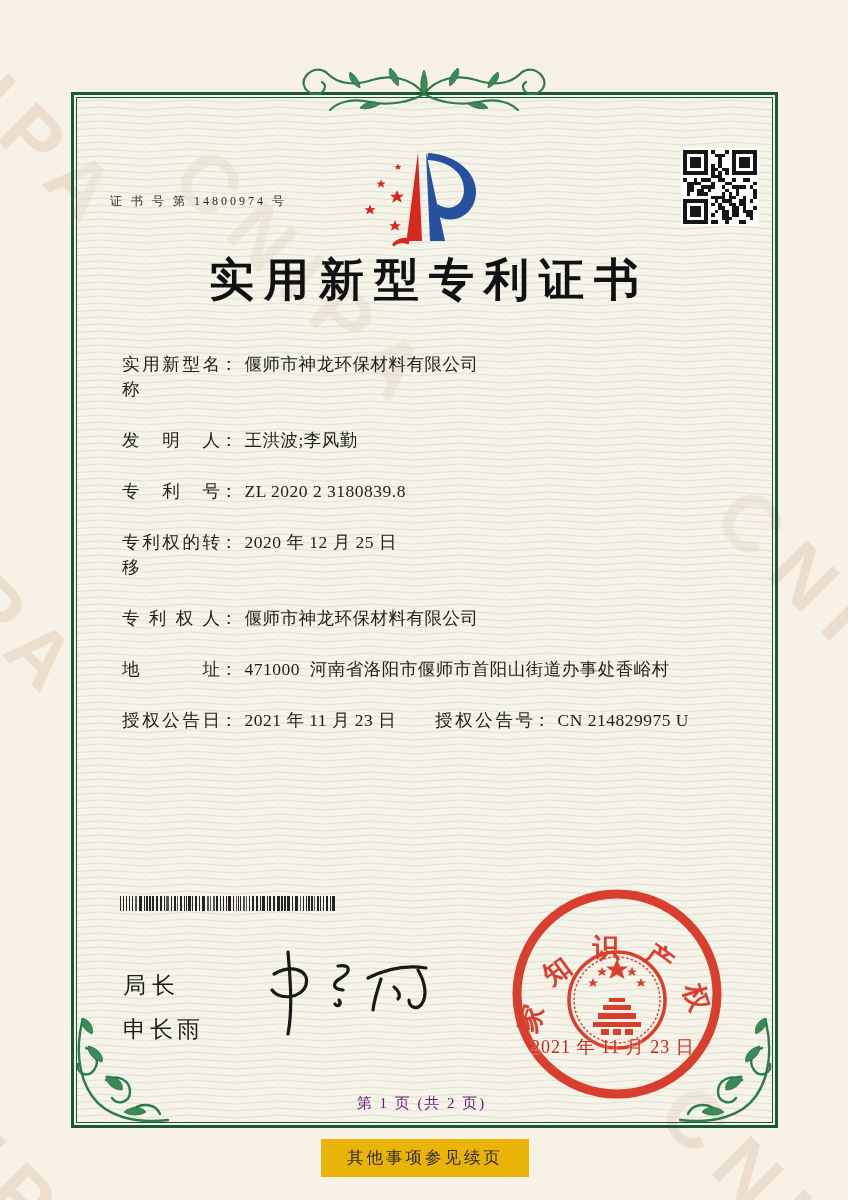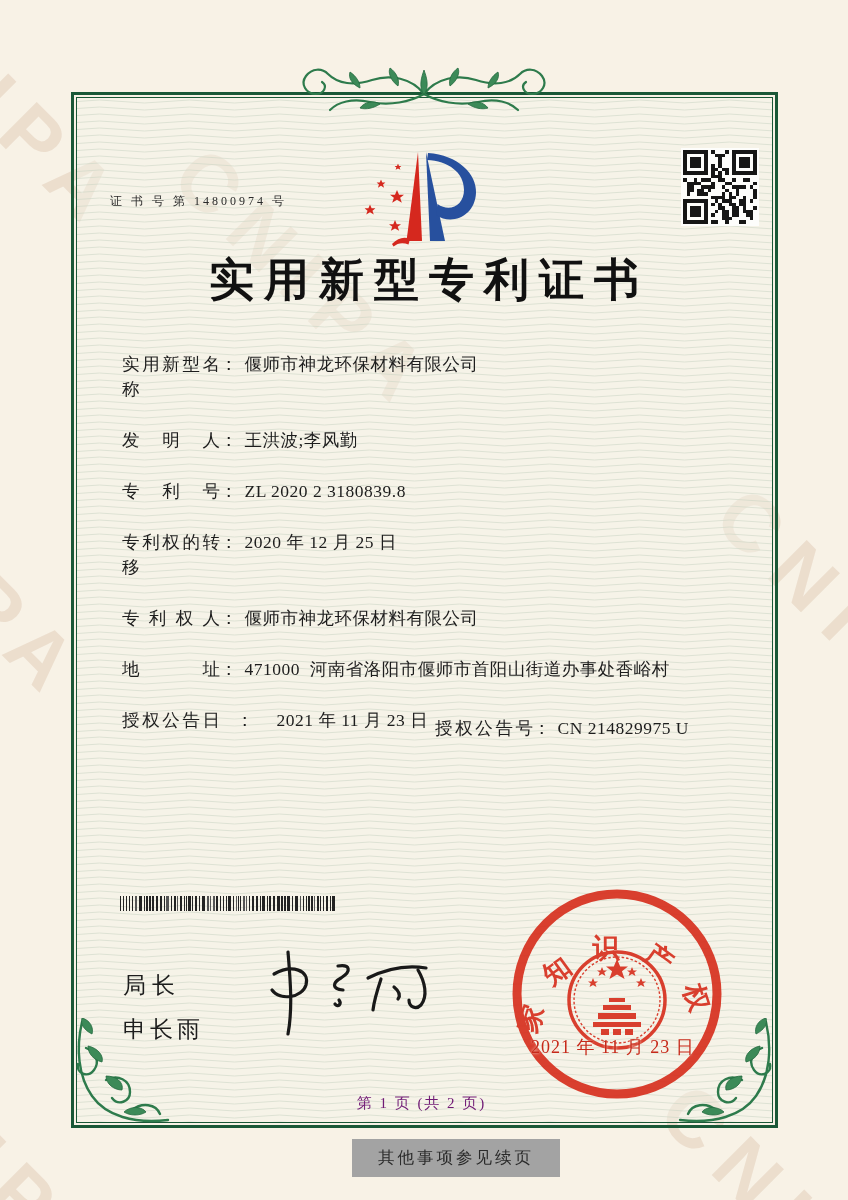--- a/index.html
+++ b/index.html
@@ -34,25 +34,25 @@
   .qr{
     position:absolute; left:681px; top:148px; width:78px; height:78px;
     background:#fdfdfb; padding:2px; box-sizing:border-box;
   }
   .title{
     position:absolute; left:0; right:0; top:250px; text-align:center;
     font-size:45px; font-weight:700; letter-spacing:10px; text-indent:10px; color:#111;
   }
   .fields{position:absolute; left:122px; top:352px; width:606px;}
   .frow{display:flex; align-items:baseline; line-height:25px; margin-bottom:26px; font-size:17.5px;}
-  .frow.auth{position:relative;gap:16px;}
+  .frow.auth{position:relative;}
   .flbl{display:inline-block; width:98px; text-align:justify; text-align-last:justify;}
   .fcolon{margin:0 7px 0 0;}
   .fval{white-space:pre; letter-spacing:0.5px;}
-  .pair2{position:absolute; left:313px; top:8px; display:flex; align-items:center;}
+  .pair2{position:absolute; left:313px; top:0; display:flex; align-items:center;}
   .notice{
     position:absolute; left:122px; top:698px; width:606px;
     font-size:17.5px; line-height:27.5px; text-align:justify; color:#222;
   }
   .notice p{margin:0; text-indent:2em;}
   .barcode{position:absolute; left:120px; top:896px; width:218px; height:15px;}
   .signer{position:absolute; left:123px; top:970px; font-size:23px;}
   .signer .t{letter-spacing:6px; margin-bottom:13px;}
   .signer .n{letter-spacing:4px;}
   .signature{position:absolute; left:252px; top:938px;}
@@ -60,22 +60,22 @@
   .seal-date{
     position:absolute; left:531px; top:1035px; width:190px;
     color:#c6291a; font-size:18px; letter-spacing:1px; white-space:pre; z-index:4;
     text-shadow:0 0 3px rgba(248,242,230,0.9);
   }
   .page-no{
     position:absolute; left:71px; width:701px; top:1094px; text-align:center;
     font-size:15px; letter-spacing:2px; color:#701a75;
   }
   .cont-box{
-    position:absolute; left:352px; top:1139px; padding:8px 26px;
-    background:#a3a3a3; font-size:16.5px; letter-spacing:3px; color:#2a2a2a; z-index:3;
+    position:absolute; left:321px; top:1139px; padding:8px 26px;
+    background:#eab308; font-size:16.5px; letter-spacing:3px; color:#2a2a2a; z-index:3;
   }
   .gfx{display:block;}
 </style>
 </head>
 <body>
 
 <div class="page">
 
   <svg width="0" height="0" style="position:absolute" aria-hidden="true">
     <defs>

